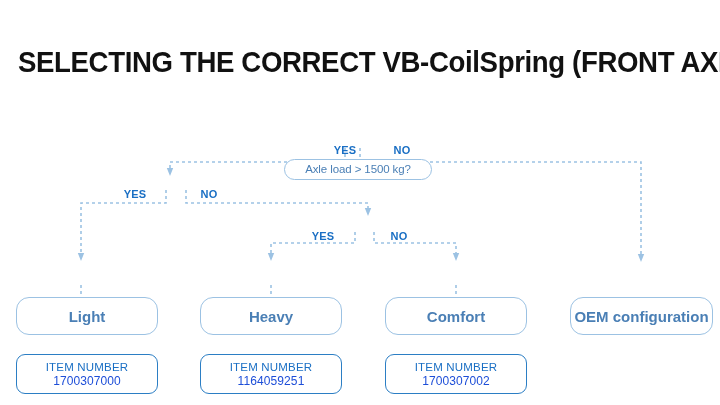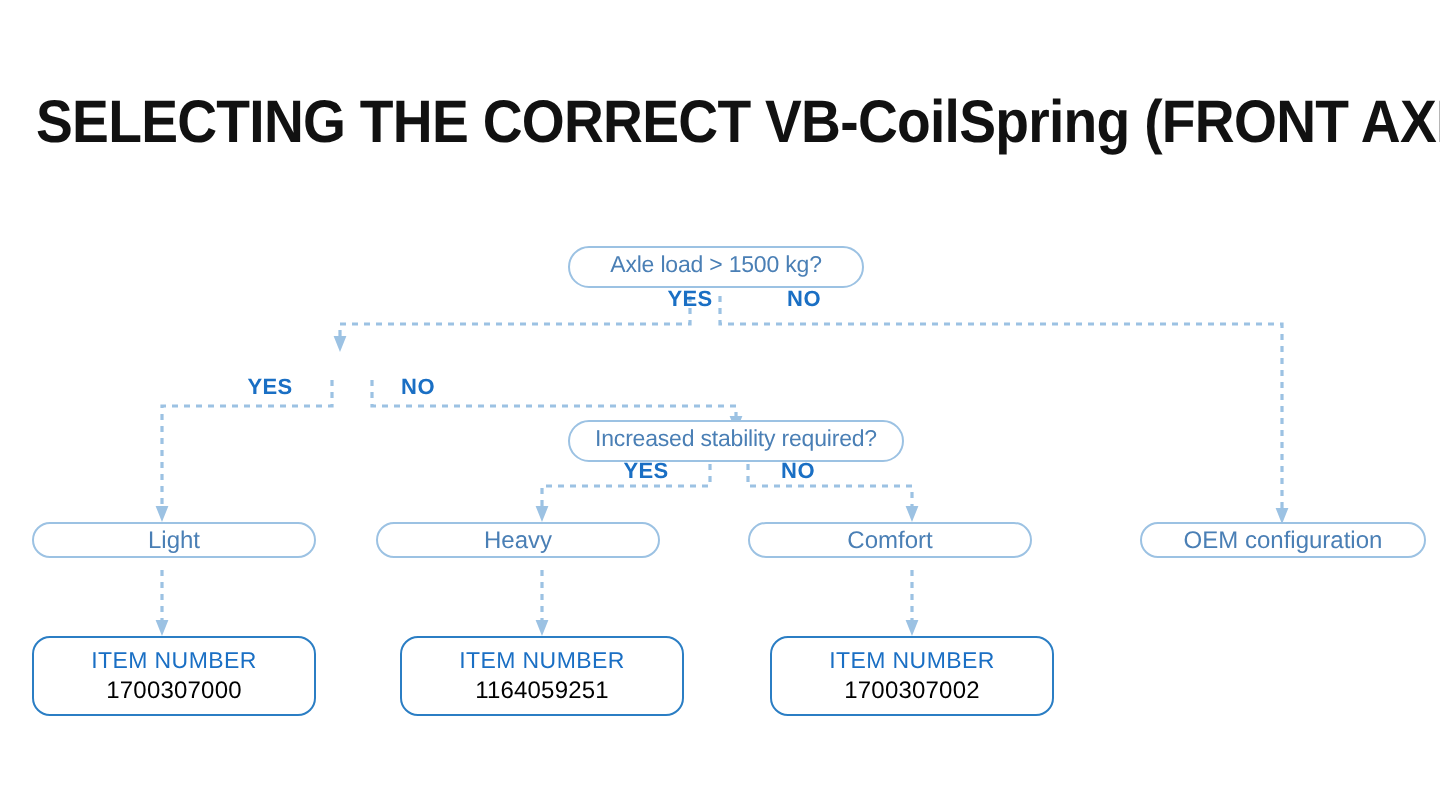--- a/index.html
+++ b/index.html
@@ -49,61 +49,63 @@
 
   .node {
     position: absolute;
     box-sizing: border-box;
     display: flex;
     flex-direction: column;
     align-items: center;
     justify-content: center;
     text-align: center;
     background: #ffffff;
+    margin-top: 36px;
   }
 
   
   .decision {
     border: 1.2px solid #9cc2e3;
     border-radius: 14px;
     height: 21px;
     color: #4a7fb5;
     font-size: 11.5px;
     line-height: 13px;
     white-space: nowrap;
     letter-spacing: -0.1px;
   }
 
   
   .result {
     border: 1.2px solid #9cc2e3;
     border-radius: 13px;
-    height: 18px;
+    height: 38px;
     color: #4a7fb5;
-    font-size: 12px;
+    font-size: 15px;
     line-height: 13px;
     white-space: nowrap;
+    font-weight: bold;
   }
 
   
   .itembox {
     border: 1.6px solid #2b7ec4;
     border-radius: 9px;
     height: 40px;
     padding-top: 1px;
   }
   .itembox .item-label {
     color: #1a6fc4;
     font-weight: normal;
     font-size: 11.5px;
     line-height: 14px;
     letter-spacing: 0.2px;
   }
   .itembox .item-value {
-    color: #000000;
+    color: #1d4ed8;
     font-size: 12px;
     line-height: 15px;
     letter-spacing: 0.1px;
     text-align: right;
   }
 
   
   .branch-label {
     position: absolute;
     color: #1a6fc4;
@@ -150,33 +152,30 @@
 
   <div class="node decision" style="left:284px; top:123px; width:148px;">
     <span>Axle load &gt; 1500 kg?</span>
   </div>
   <div class="branch-label" style="left:310px; top:144px; width:70px;">YES</div>
   <div class="branch-label" style="left:372px; top:144px; width:60px;">NO</div>
 
   <div class="branch-label" style="left:100px; top:188px; width:70px;">YES</div>
   <div class="branch-label" style="left:184px; top:188px; width:50px;">NO</div>
 
-  <div class="node decision" style="left:284px; top:210px; width:168px;">
-    <span>Increased stability required?</span>
-  </div>
   <div class="branch-label" style="left:288px; top:230px; width:70px;">YES</div>
   <div class="branch-label" style="left:374px; top:230px; width:50px;">NO</div>
 
   <div class="node result" style="left:16px; top:261px; width:142px;">
     <span>Light</span>
   </div>
-  <div class="node result" style="left:188px; top:261px; width:142px;">
+  <div class="node result" style="left:200px; top:261px; width:142px;">
     <span>Heavy</span>
   </div>
-  <div class="node result" style="left:374px; top:261px; width:142px;">
+  <div class="node result" style="left:385px; top:261px; width:142px;">
     <span>Comfort</span>
   </div>
   <div class="node result" style="left:570px; top:261px; width:143px;">
     <span>OEM configuration</span>
   </div>
 
   <div class="node itembox" style="left:16px; top:318px; width:142px;">
     <span class="item-label">ITEM NUMBER</span>
     <span class="item-value">1700307000</span>
   </div>

